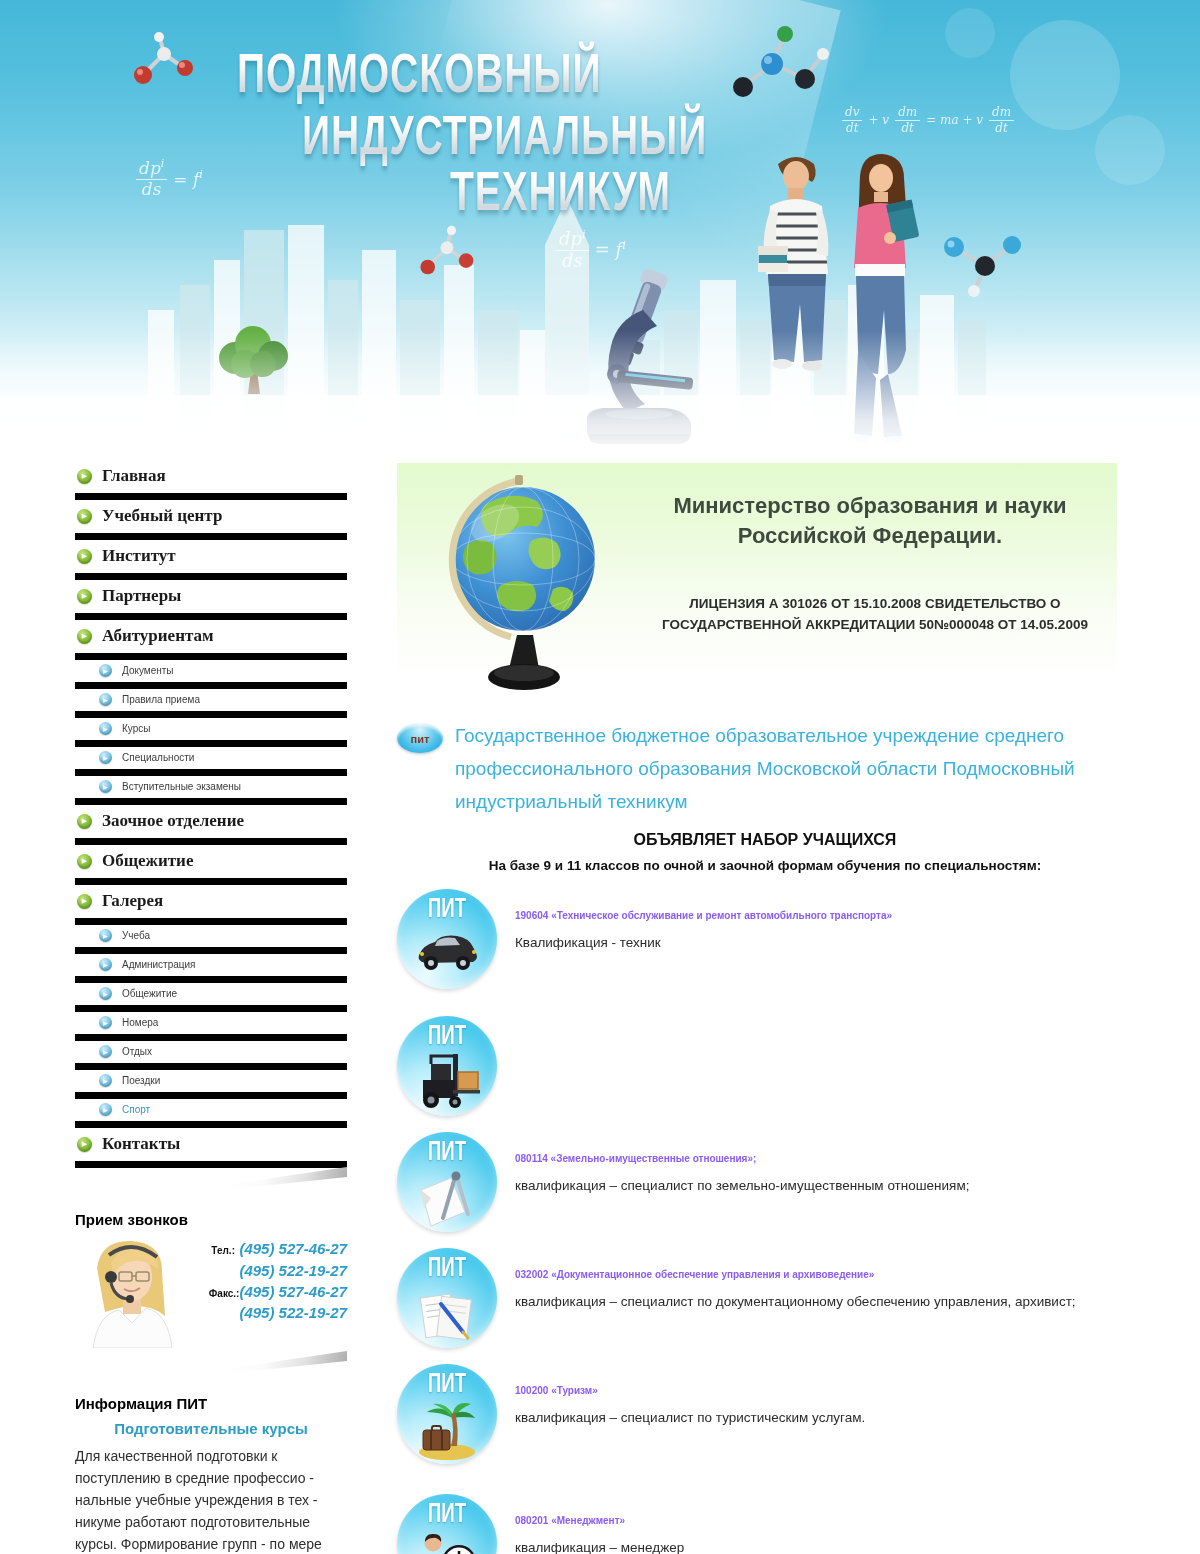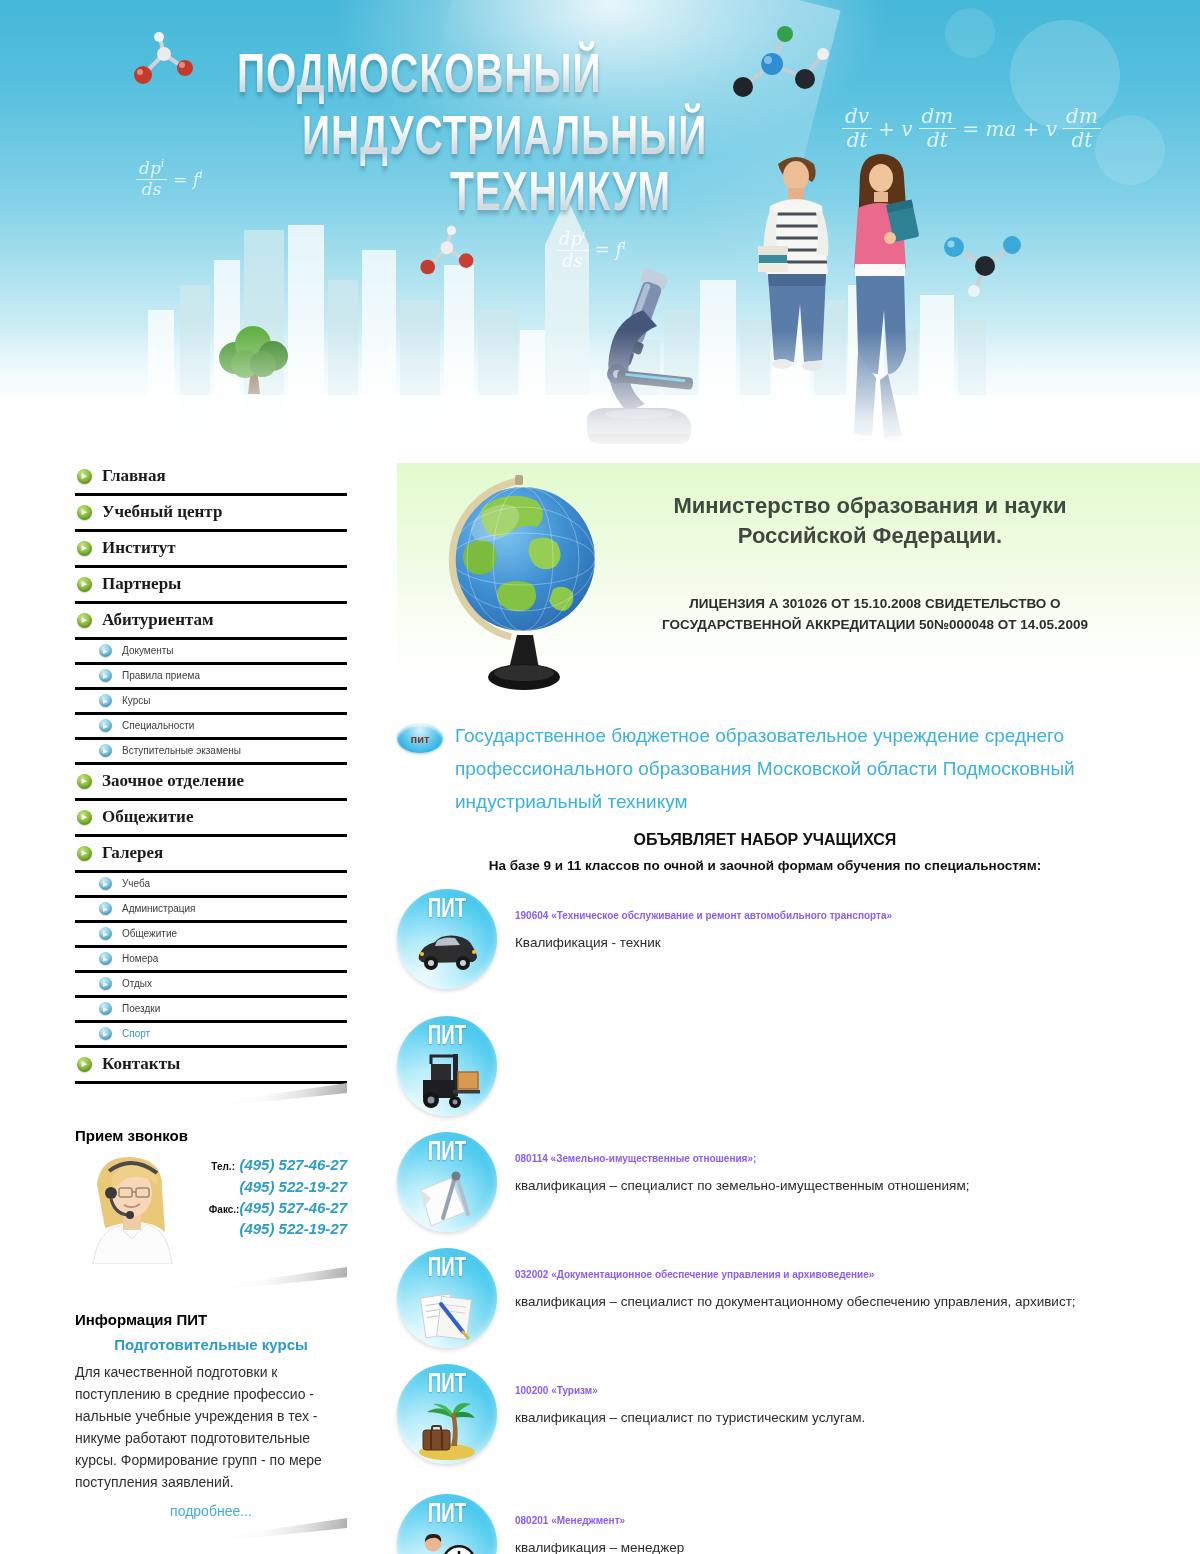--- a/index.html
+++ b/index.html
@@ -28,30 +28,30 @@
   .tl2{left:302px;top:102px;}
   .tl3{left:450px;top:158px;}
 
   .formula{position:absolute;color:rgba(255,255,255,.78);font-family:"DejaVu Serif",serif;
     font-style:italic;display:flex;align-items:center;gap:6px;z-index:4;}
   .frac{display:inline-block;text-align:center;line-height:1.05;}
   .fn{display:block;border-bottom:1px solid rgba(255,255,255,.75);padding:0 3px 1px;}
   .fd{display:block;padding-top:1px;}
   .fm-left{left:136px;top:158px;font-size:17px;}
   .fm-mid{left:556px;top:228px;font-size:18px;}
-  .fm-right{left:842px;top:106px;font-size:20px;}
+  .fm-right{left:842px;top:106px;font-size:12px;}
   .formula sup{font-size:.65em;}
 
   .hdr-art{position:absolute;z-index:2;}
   .header-fade{position:absolute;left:0;top:330px;width:1200px;height:130px;z-index:5;
     background:linear-gradient(180deg,rgba(255,255,255,0) 0%,rgba(255,255,255,.85) 70%,#fff 96%);}
 
   
   .sidebar{position:absolute;left:75px;top:460px;width:272px;}
-  .menu-item{display:flex;align-items:center;border-bottom:3px solid #000000;cursor:pointer;}
+  .menu-item{display:flex;align-items:center;border-bottom:7px solid #000000;cursor:pointer;}
   .menu-item.lvl1{padding:6px 0 7px 2px;}
   .menu-item.lvl2{padding:4px 0 5px 24px;}
   .bullet{display:inline-flex;align-items:center;justify-content:center;border-radius:50%;
     color:#fff;flex:0 0 auto;margin-right:10px;box-shadow:inset 0 -2px 3px rgba(0,0,0,.18),0 1px 1px rgba(0,0,0,.15);}
   .bullet.g{width:15px;height:15px;font-size:7px;
     background:radial-gradient(circle at 35% 30%,#c4e47c,#7cb82e 60%,#5c9a16);}
   .bullet.b{width:13px;height:13px;font-size:6px;
     background:radial-gradient(circle at 35% 30%,#cfeefb,#6fbfe4 60%,#3f9ecf);}
   .lvl1 .mi-label{font-family:"Liberation Serif",serif;font-weight:bold;font-size:17px;color:#1b1b1b;}
   .lvl2 .mi-label{font-size:10px;color:#3c3c3c;}
@@ -70,21 +70,21 @@
   .ph-line{display:flex;justify-content:flex-end;align-items:baseline;margin-bottom:4px;}
   .ph-label{font-weight:bold;font-size:10px;color:#111;}
   .ph-val{color:#2d9cc7;font-weight:bold;font-style:italic;font-size:15px;white-space:nowrap;}
   .info-sub{color:#2d9cc7;font-weight:bold;font-size:15px;text-align:center;margin:4px 0 8px;}
   .info-body{font-size:14px;line-height:22px;color:#2e2e2e;}
   .info-more{color:#45aed6;font-size:14px;text-align:center;margin-top:10px;cursor:pointer;}
   .side-sep{border-top:1px solid #cfcfcf;margin-top:14px;}
 
   
   .main{position:absolute;left:397px;top:463px;width:736px;}
-  .banner{position:relative;width:803px;height:212px;
+  .banner{position:relative;width:720px;height:212px;
     background:linear-gradient(180deg,#e3face 0%,#ecfbdd 35%,#f9fdf3 70%,#ffffff 100%);}
   .globe{position:absolute;left:48px;top:8px;}
   .ministry-title{padding-top:28px;margin-left:238px;width:470px;text-align:center;
     font-weight:bold;font-size:22px;line-height:30px;color:#3f4a3f;}
   .ministry-license{margin-top:42px;margin-left:252px;width:452px;text-align:center;
     font-weight:bold;font-size:13.5px;line-height:21px;color:#2d2d2d;}
 
   .intro{position:relative;margin-top:44px;padding-left:58px;min-height:100px;}
   .pit-badge{position:absolute;left:0;top:5px;width:46px;height:29px;border-radius:50%;
     display:flex;align-items:center;justify-content:center;

